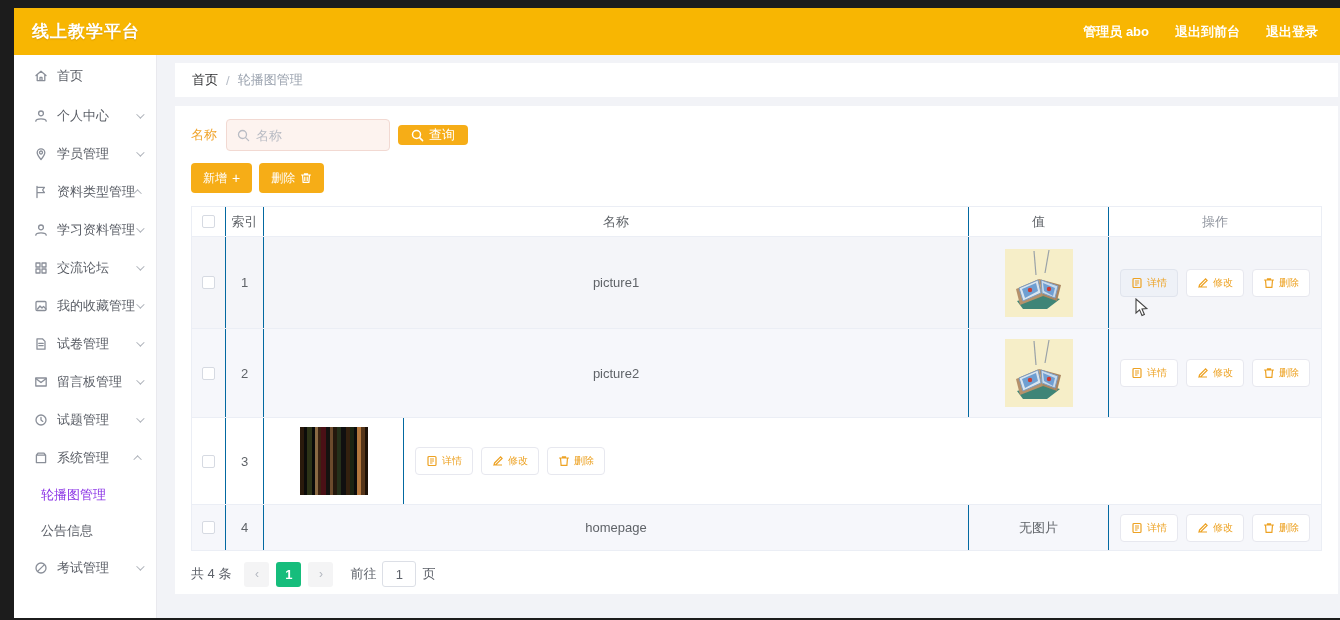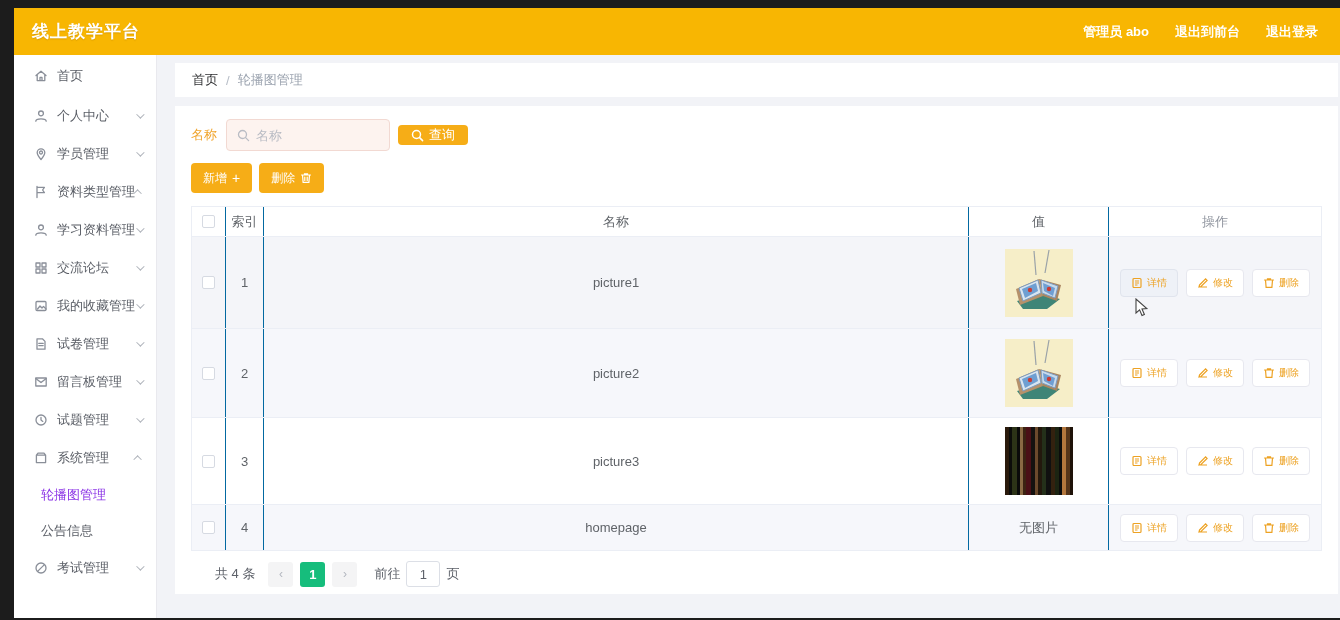--- a/index.html
+++ b/index.html
@@ -69,21 +69,21 @@
   .row-4 { height:46px; background:#f6f7fb; }
   .cb { width:13px; height:13px; background:#fff; border:1px solid #d6dae2; border-radius:2px; }
   .abtn { height:28px; padding:0 10px; background:#fff; border:1px solid #e7e8ef; border-radius:4px; color:#eda223; font-size:10px; display:inline-flex; align-items:center; gap:4px; cursor:pointer; font-family:inherit; }
   .abtn.focused { background:#eef1f7; border-color:#e0e4ed; }
   .thumb { width:68px; height:68px; display:block; }
   .spines { width:68px; height:68px; filter:blur(.5px);
     background:linear-gradient(90deg,#2a1a0c 0%,#2a1a0c 6%,#0c0c0a 6%,#0c0c0a 11%,#2c3317 11%,#2c3317 17%,#0a0a0a 17%,#0a0a0a 22%,#8a6a44 22%,#8a6a44 26%,#3c2312 26%,#3c2312 31%,#4a1016 31%,#4a1016 38%,#141210 38%,#141210 44%,#6b4a2c 44%,#6b4a2c 48%,#23180d 48%,#23180d 54%,#24301a 54%,#24301a 61%,#101010 61%,#101010 67%,#33210f 67%,#33210f 73%,#1c2412 73%,#1c2412 79%,#0c0c0c 79%,#0c0c0c 84%,#b3773d 84%,#b3773d 89%,#55351a 89%,#55351a 95%,#1e1208 95%,#1e1208 100%); }
   .noimg { color:#5f6368; }
 
   
-  .pager { display:flex; align-items:center; margin-top:10px; font-size:13px; color:#5e626a; gap:7px;margin-left:24px; }
+  .pager { display:flex; align-items:center; margin-top:10px; font-size:13px; color:#5e626a; gap:7px; }
   .pg-total { margin-right:6px; }
   .pg-btn { width:25px; height:25px; border-radius:3px; background:#f4f4f5; color:#b3b7bf; display:flex; align-items:center; justify-content:center; font-size:12px; cursor:pointer; }
   .pg-cur { width:25px; height:25px; border-radius:3px; background:#16bd7c; color:#fff; font-weight:bold; display:flex; align-items:center; justify-content:center; cursor:pointer; }
   .pg-goto { margin-left:10px; display:flex; align-items:center; gap:6px; }
   .pg-input { width:34px; height:26px; border:1px solid #dcdfe6; border-radius:3px; text-align:center; font-size:13px; color:#5e626a; outline:none; font-family:inherit; background:#fff; }
 
   .cursor { position:absolute; left:1121px; top:290px; z-index:50; pointer-events:none; }
 </style>
 </head>
 <body>
@@ -369,21 +369,20 @@
                 <span>删除</span>
               </button>
             </div>
           </div>
 
           <div class="tr row-3">
             <div class="td c-sel">
                   <span class="cb"></span>
                 </div>
             <div class="td c-idx">3</div>
-            <div class="td c-name">picture3</div>
             <div class="td c-val">
                   <div class="spines"></div>
                 </div>
             <div class="td c-act">
               <button class="abtn">
                 <svg width="12" height="12" viewBox="0 0 12 12" style="stroke:#eda223;fill:none;stroke-width:1.2">
                       <rect x="2" y="1.5" width="8" height="9" rx="1"></rect>
                       <path d="M4 4h4M4 6h4M4 8h2.5"></path>
                     </svg>
                 <span>详情</span>

